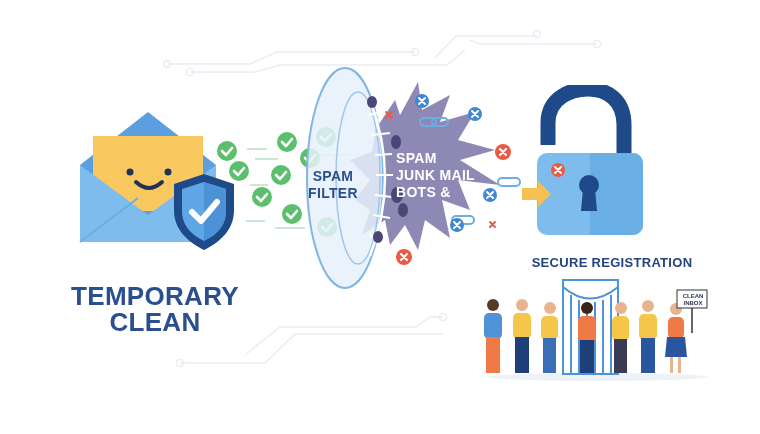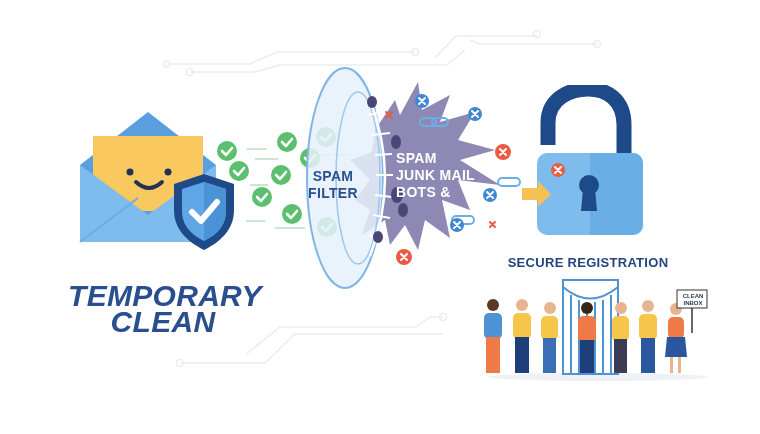--- a/index.html
+++ b/index.html
@@ -1,23 +1,23 @@
 <!DOCTYPE html>
 <html><head>
 <meta charset="utf-8">
 <style>
   html,body{margin:0;padding:0;background:#ffffff;}
   body{width:760px;height:434px;position:relative;overflow:hidden;font-family:"Liberation Sans","DejaVu Sans",sans-serif;}
   .abs{position:absolute;}
   .bg-svg{position:absolute;left:0;top:0;width:760px;height:434px;}
   .title-text{position:absolute;font-weight:700;color:#2a4f8f;text-align:center;letter-spacing:0.3px;}
-  .temp-title{left:68px;top:283px;width:190px;font-size:30px;line-height:26px;font-style:italic;}
+  .temp-title{left:60px;top:283px;width:190px;font-size:26px;line-height:26px;}
   .spam-filter{left:298px;top:168px;width:70px;font-size:14px;line-height:17px;color:#2a4f8f;}
   .spam-bots{left:396px;top:150px;width:110px;font-size:14px;line-height:17px;color:#ffffff;text-align:left;}
-  .secure-reg{left:498px;top:255px;width:180px;font-size:13px;color:#24447f;}
+  .secure-reg{left:522px;top:255px;width:180px;font-size:13px;color:#24447f;}
   .sign-text{position:absolute;left:678px;top:293px;width:30px;font-size:6px;line-height:7px;font-weight:700;color:#2a3a5a;text-align:center;}
 </style>
 </head>
 <body>
 
 <svg class="bg-svg" viewBox="0 0 760 434">
   <g stroke="#e9edf3" stroke-width="1.5" fill="none">
     <polyline points="167,64 250,64 277,52 415,52"></polyline>
     <circle cx="415" cy="52" r="3.5"></circle>
     <polyline points="190,72 255,72 280,65 447,65 465,50"></polyline>

